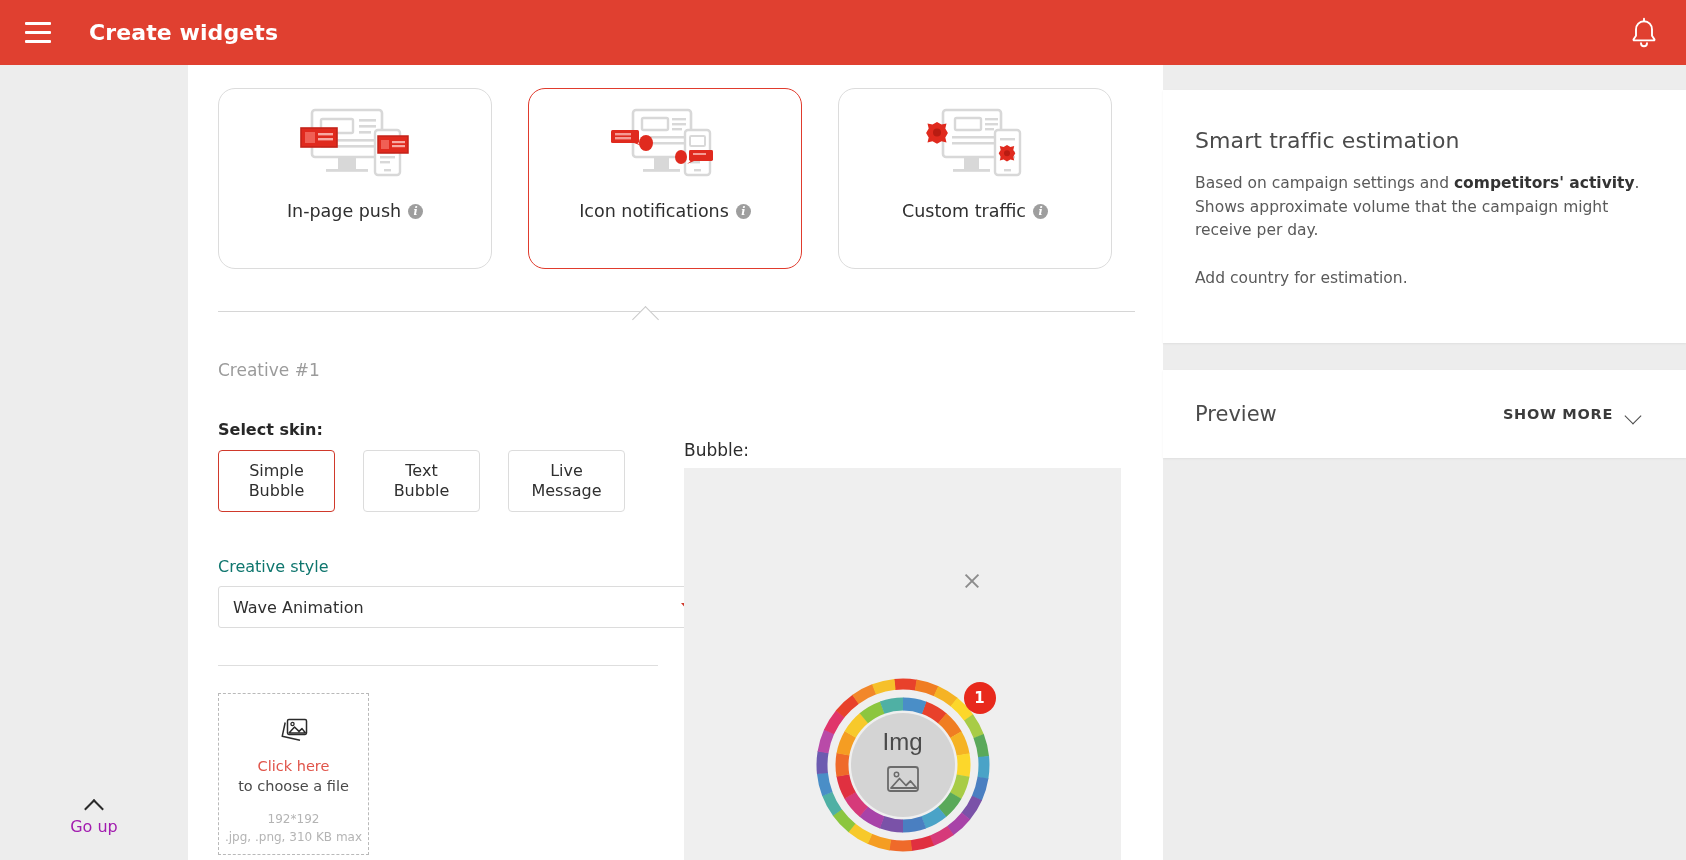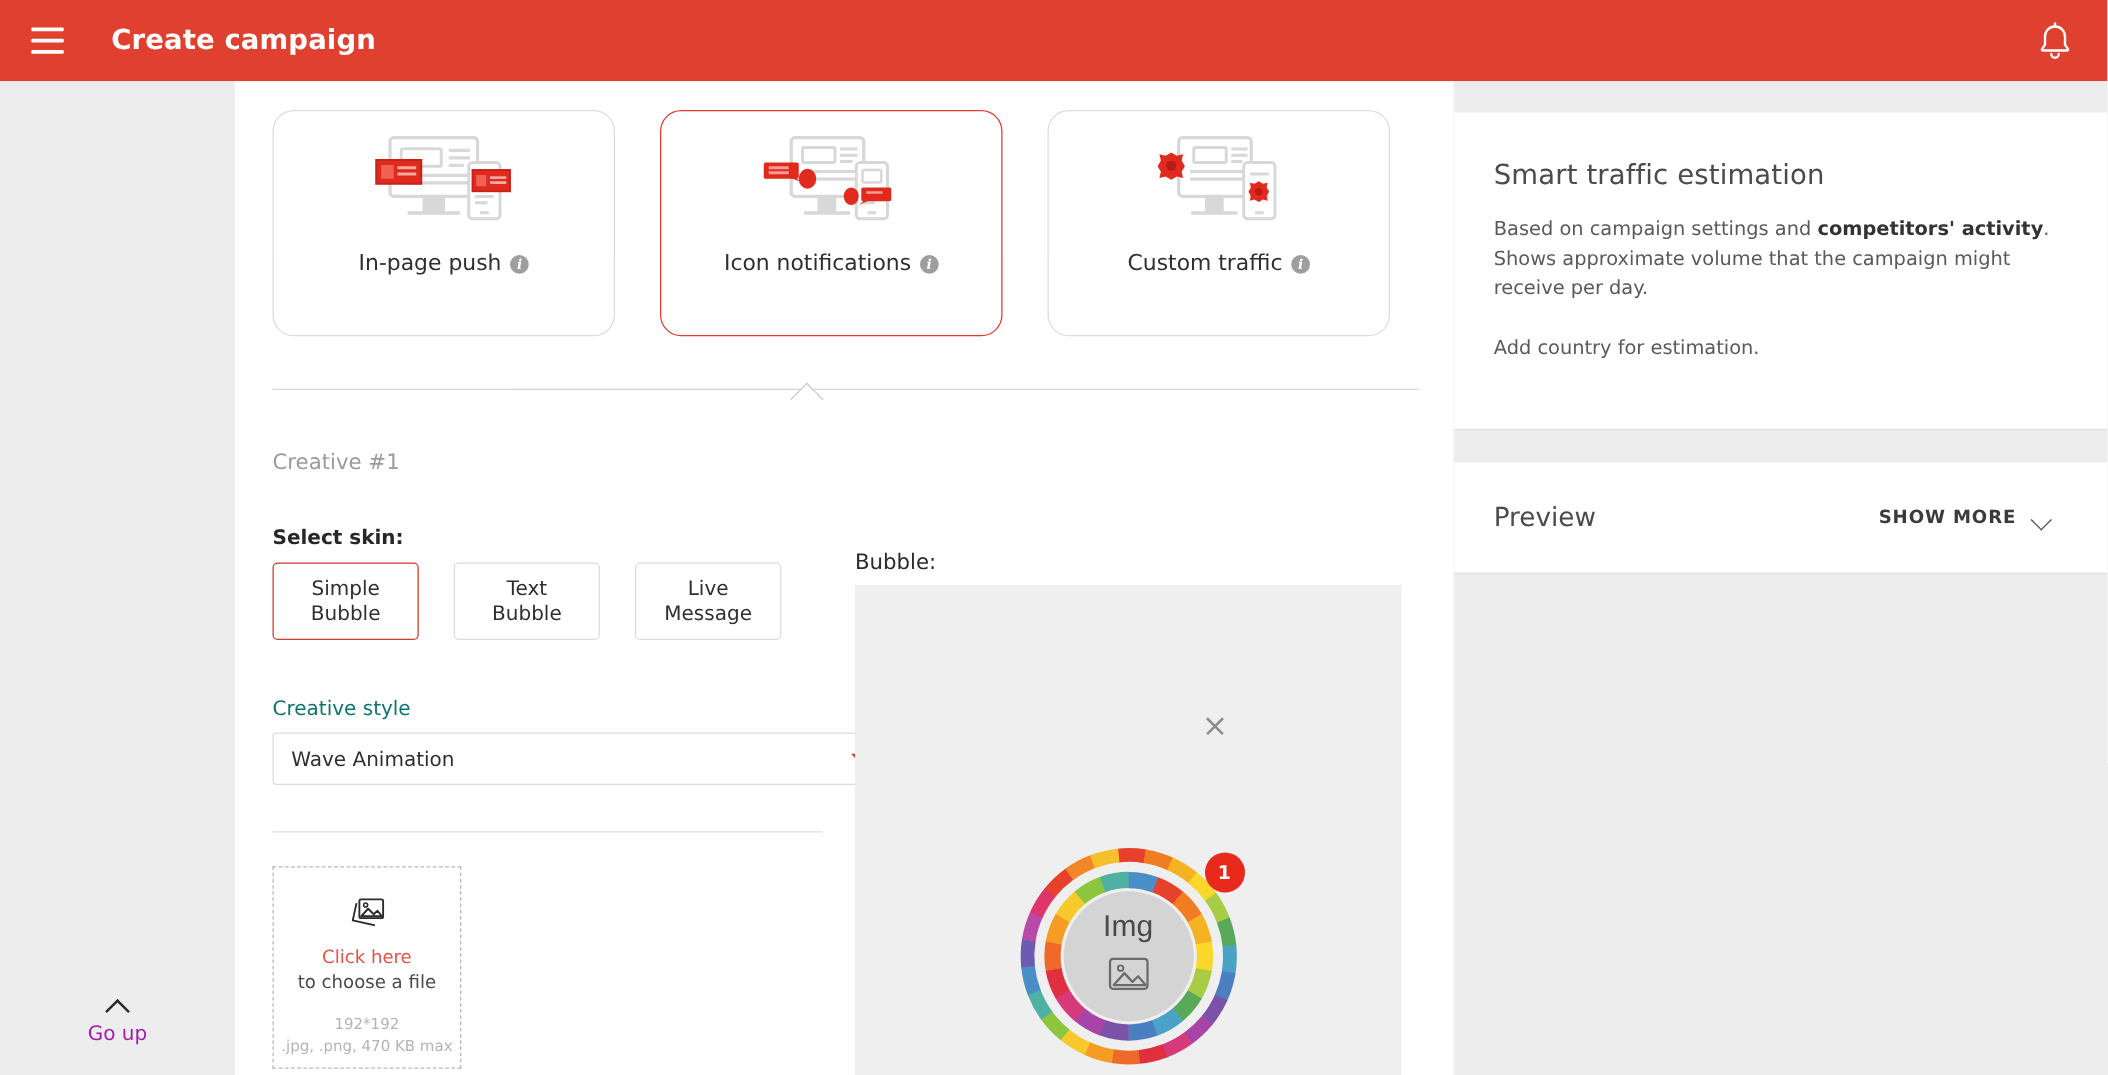--- a/index.html
+++ b/index.html
@@ -280,21 +280,21 @@
 <body>
 
 <div class="app">
 
   <div class="topbar">
     <div class="burger">
       <span></span>
       <span></span>
       <span></span>
     </div>
-    <div class="topbar-title">Create campaign</div>
+    <div class="topbar-title">Create widgets</div>
     <div class="topbar-spacer"></div>
     <div class="bell">
       <svg width="30" height="32" viewBox="0 0 30 32" fill="none">
         <path d="M15 4.2c-4.6 0-8 3.6-8 8.2v6.3l-2.4 3.6c-.3.5 0 1.1.6 1.1h19.6c.6 0 .9-.6.6-1.1L23 18.7v-6.3c0-4.6-3.4-8.2-8-8.2z" stroke="#ffffff" stroke-width="1.9" stroke-linejoin="round"></path>
         <path d="M12 26.2c0 1.7 1.4 3 3 3s3-1.3 3-3" stroke="#ffffff" stroke-width="1.9" stroke-linecap="round"></path>
         <path d="M15 1.8v2.4" stroke="#ffffff" stroke-width="1.9" stroke-linecap="round"></path>
       </svg>
     </div>
   </div>
 
@@ -453,21 +453,21 @@
         <svg width="28" height="26" viewBox="0 0 28 26" fill="none">
           <rect x="7.5" y="1.5" width="19" height="15" rx="1.4" stroke="#2b2b2b" stroke-width="1.5"></rect>
           <circle cx="12.5" cy="6" r="1.6" stroke="#2b2b2b" stroke-width="1.3"></circle>
           <path d="M9 15 l5.5-6 4.5 4.4 3-2.8 3.5 4.4z" stroke="#2b2b2b" stroke-width="1.5" stroke-linejoin="round"></path>
           <path d="M5.2 4.5 L2.2 18.3 L20 22.3" stroke="#2b2b2b" stroke-width="1.5" stroke-linejoin="round"></path>
         </svg>
       </div>
       <div class="t1">Click here</div>
       <div class="t2">to choose a file</div>
       <div class="t3">192*192</div>
-      <div class="t4">.jpg, .png, 470 KB max</div>
+      <div class="t4">.jpg, .png, 310 KB max</div>
     </div>
 
     <div class="preview-lbl">Bubble:</div>
     <div class="preview-box">
       <div class="close-x"></div>
 
       <div class="ringwrap">
         <svg width="178" height="178" viewBox="0 0 178 178">
           <g id="outer-ring">
               <path d="M 80.53319447532007 8.443726475169854 A 81 81 0 0 1 102.15966123629909 9.076140507694149" stroke="#e8412b" stroke-width="11" fill="none"></path>

